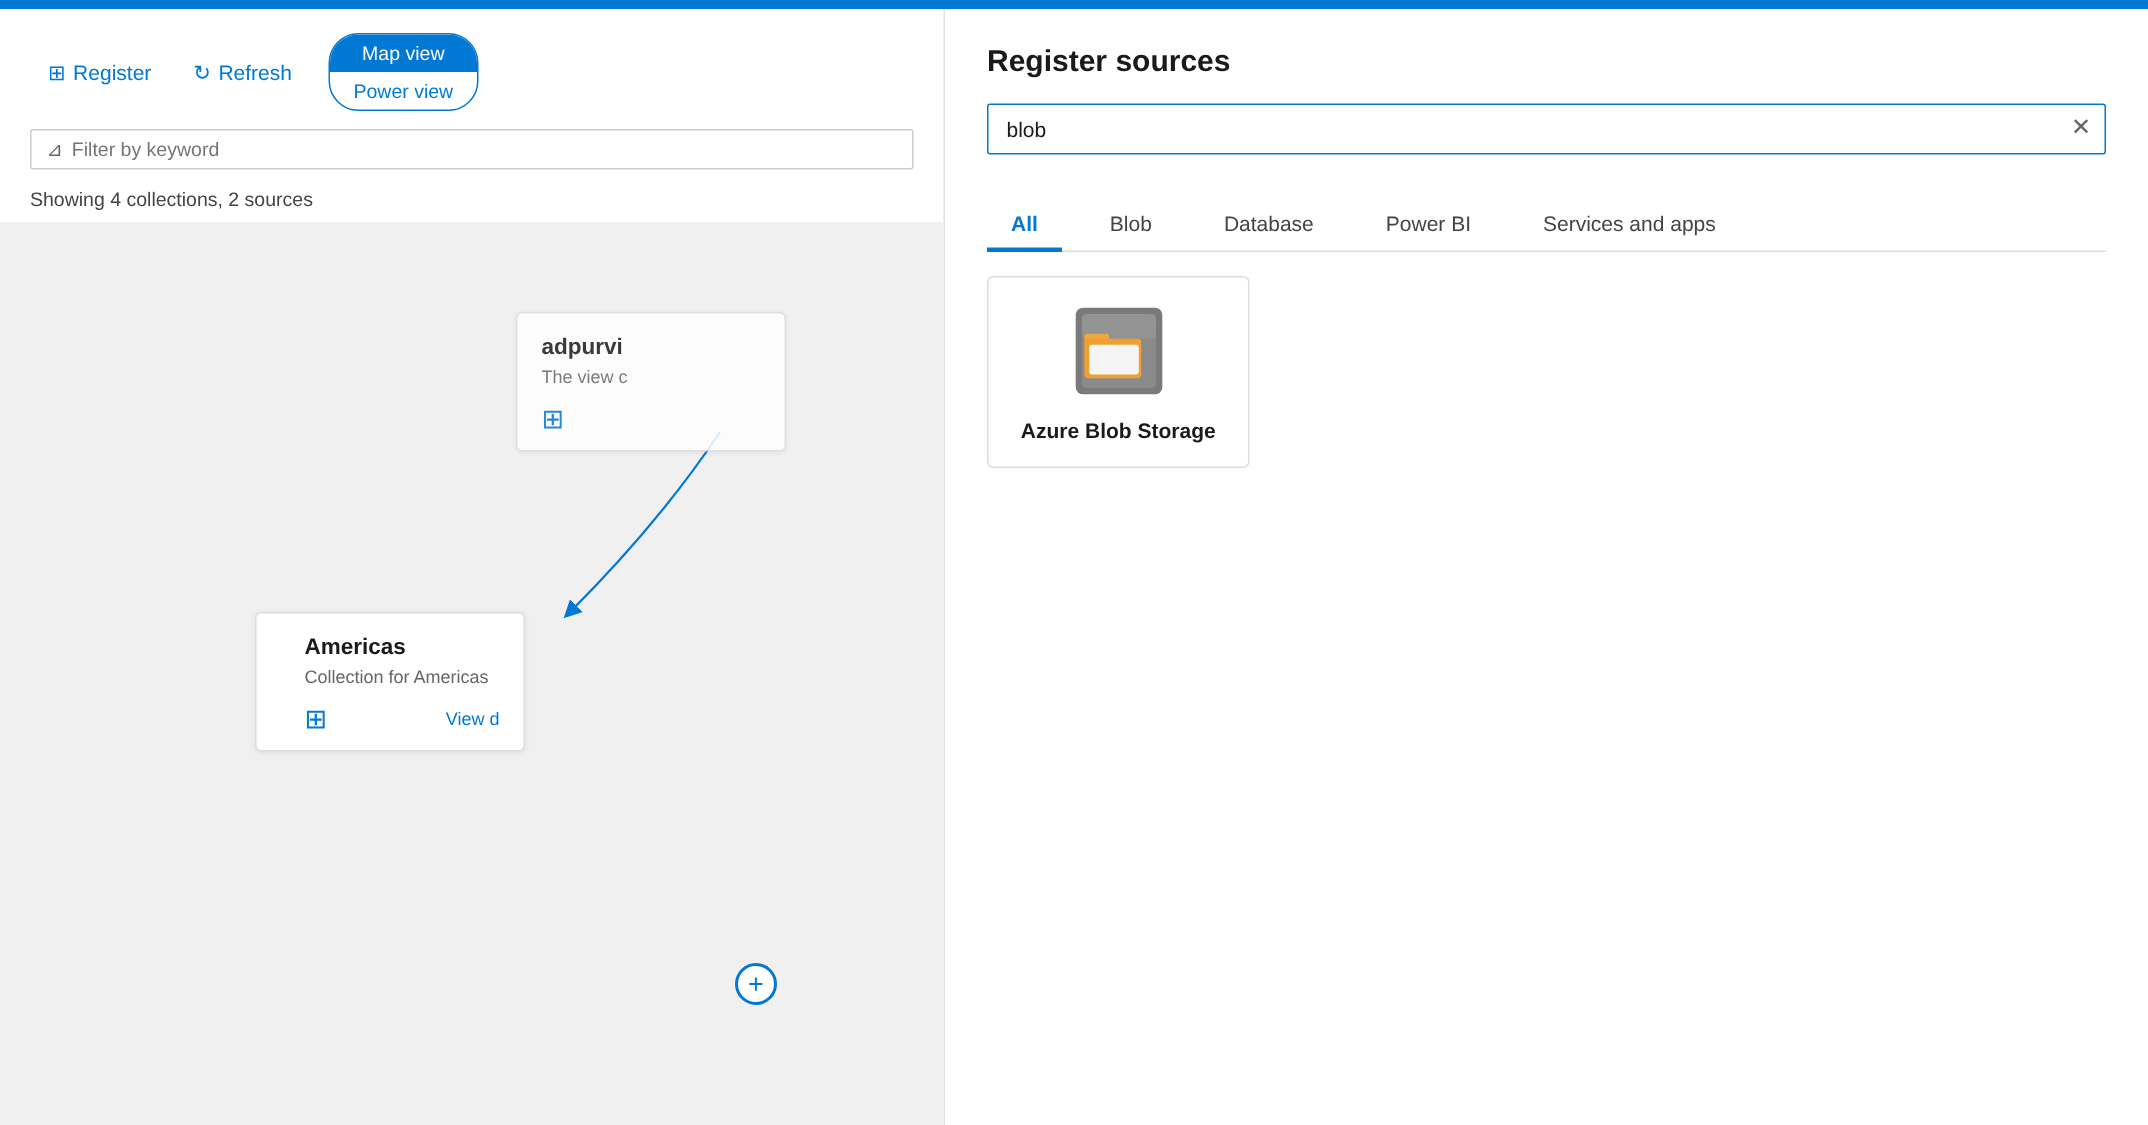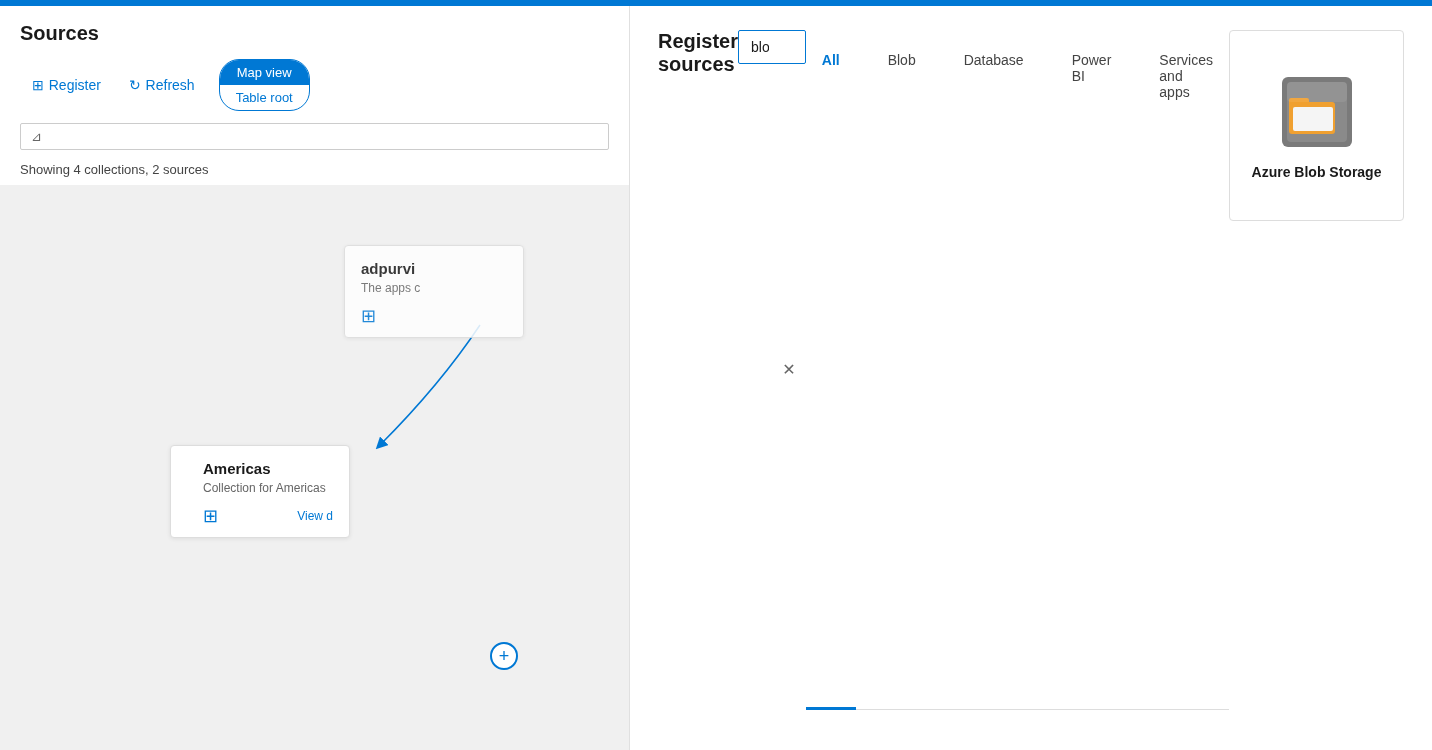--- a/index.html
+++ b/index.html
@@ -197,21 +197,21 @@
       cursor: pointer;
       bottom: 100px;
       left: 500px;
     }
 
     
     .right-panel {
       flex: 1;
       background: #fff;
       display: flex;
-      flex-direction: row;
+      flex-direction: column;
       padding: 24px 28px;
       overflow-y: auto;
     }
 
     .panel-title {
       font-size: 20px;
       font-weight: 600;
       color: #1a1a1a;
       margin-bottom: 16px;
     }
@@ -270,21 +270,21 @@
 
     
     .source-cards {
       display: flex;
       flex-wrap: wrap;
       gap: 12px;
     }
 
     .source-card {
       width: 175px;
-      height: 191px;
+      height: 128px;
       border: 1px solid #ddd;
       border-radius: 4px;
       display: flex;
       flex-direction: column;
       align-items: center;
       justify-content: center;
       cursor: pointer;
       background: #fff;
       padding: 16px;
       gap: 12px;
@@ -304,60 +304,60 @@
   </style>
 </head>
 <body>
 
 <div class="top-bar"></div>
 
 <div class="main-layout">
 
   <div class="left-panel">
     <div class="left-header">
-      <div class="left-title">Sources</div>
       <div class="toolbar">
         <button class="toolbar-btn">
           <span class="toolbar-icon">⊞</span>
           <span>Register</span>
         </button>
         <button class="toolbar-btn">
           <span class="toolbar-icon">↻</span>
           <span>Refresh</span>
         </button>
         <div class="view-toggle">
           <button class="view-btn active">Map view</button>
-          <button class="view-btn">Table root</button>
+          <button class="view-btn">Power view</button>
         </div>
       </div>
     </div>
 
     <div class="filter-bar">
       <div class="filter-input-wrap">
         <span class="filter-icon">⊿</span>
+        <input class="filter-input" type="text" placeholder="Filter by keyword" style="">
       </div>
     </div>
 
     <div class="collections-info">Showing 4 collections, 2 sources</div>
 
     <div class="map-area">
 
       <svg class="connector-svg">
         <defs>
           <marker id="arrowhead" markerWidth="8" markerHeight="8" refX="4" refY="4" orient="auto">
             <path d="M 0 0 L 8 4 L 0 8 Z" fill="#0078d4"></path>
           </marker>
         </defs>
 
         <path d="M 480 140 Q 440 200 380 260" stroke="#0078d4" stroke-width="1.5" fill="none" marker-end="url(#arrowhead)"></path>
       </svg>
 
       <div class="node-card partial" style="top:60px; left:344px;">
         <div class="node-title">adpurvi</div>
-        <div class="node-subtitle">The apps c</div>
+        <div class="node-subtitle">The view c</div>
         <div class="node-icon-row">
           <span class="grid-icon">⊞</span>
         </div>
       </div>
 
       <div class="node-card" style="top:260px; left:170px;padding-left:32px;">
         <div class="node-title">Americas</div>
         <div class="node-subtitle">Collection for Americas</div>
         <div class="node-icon-row">
           <span class="grid-icon">⊞</span>

